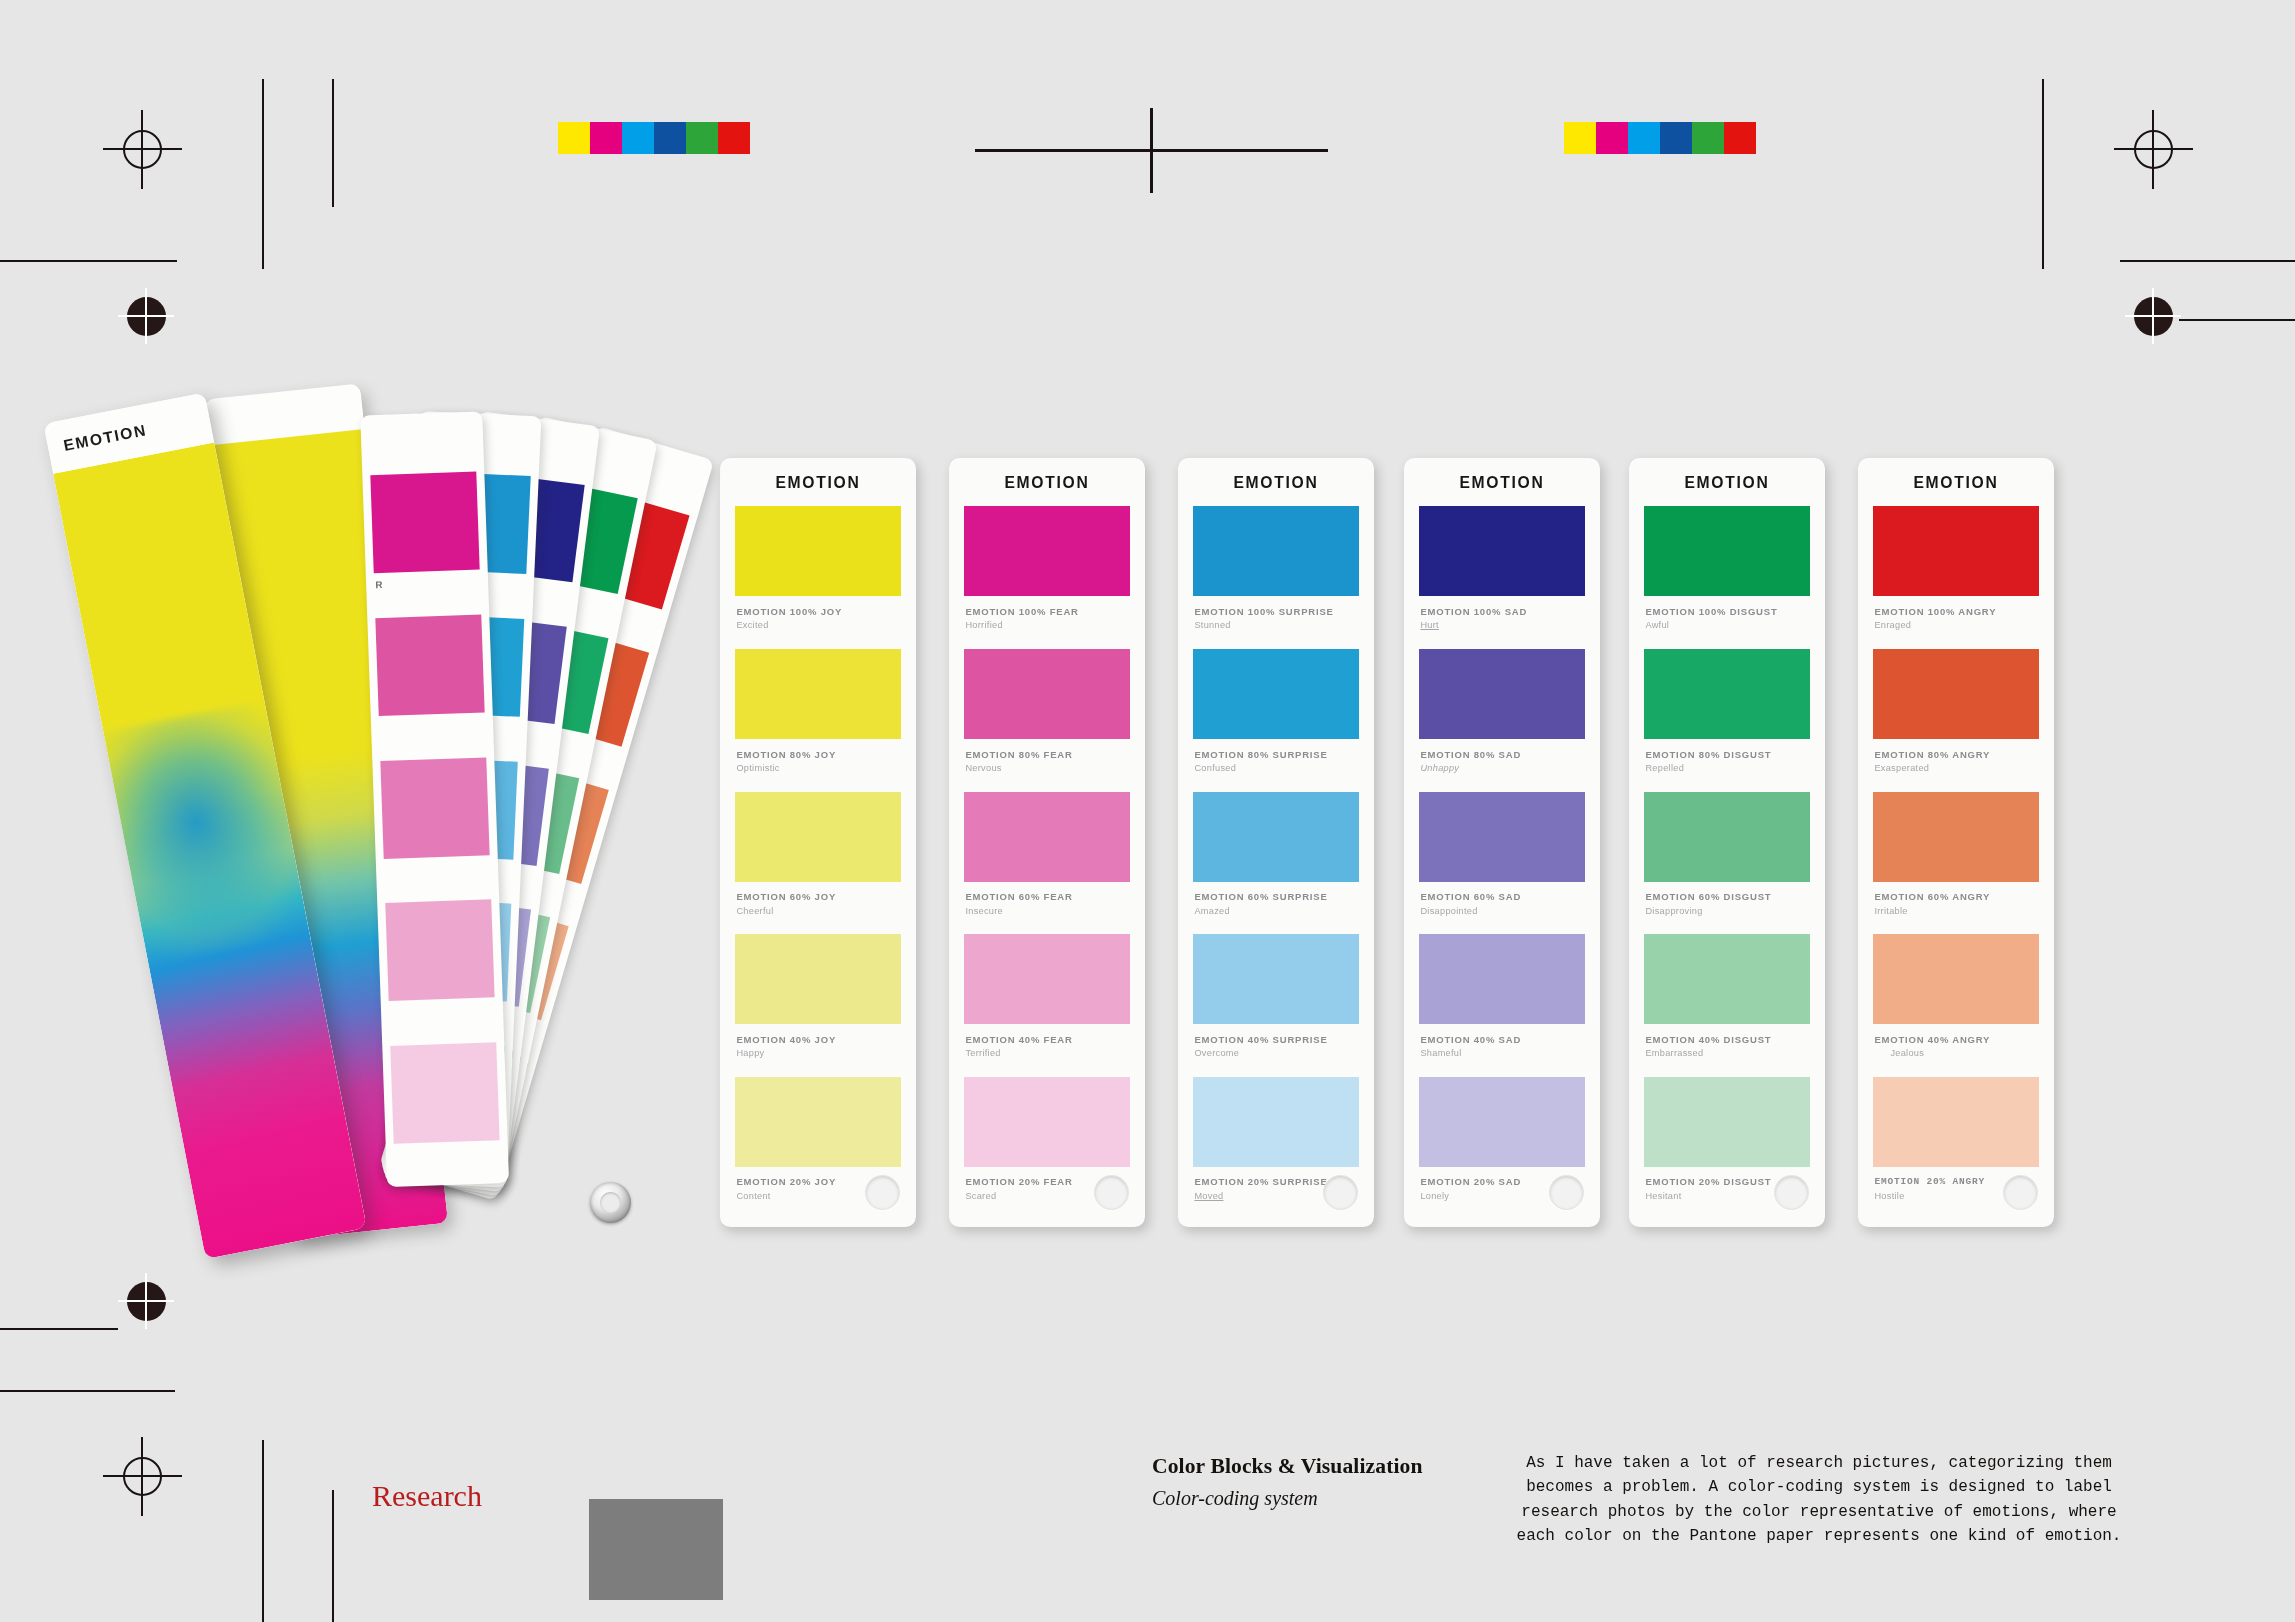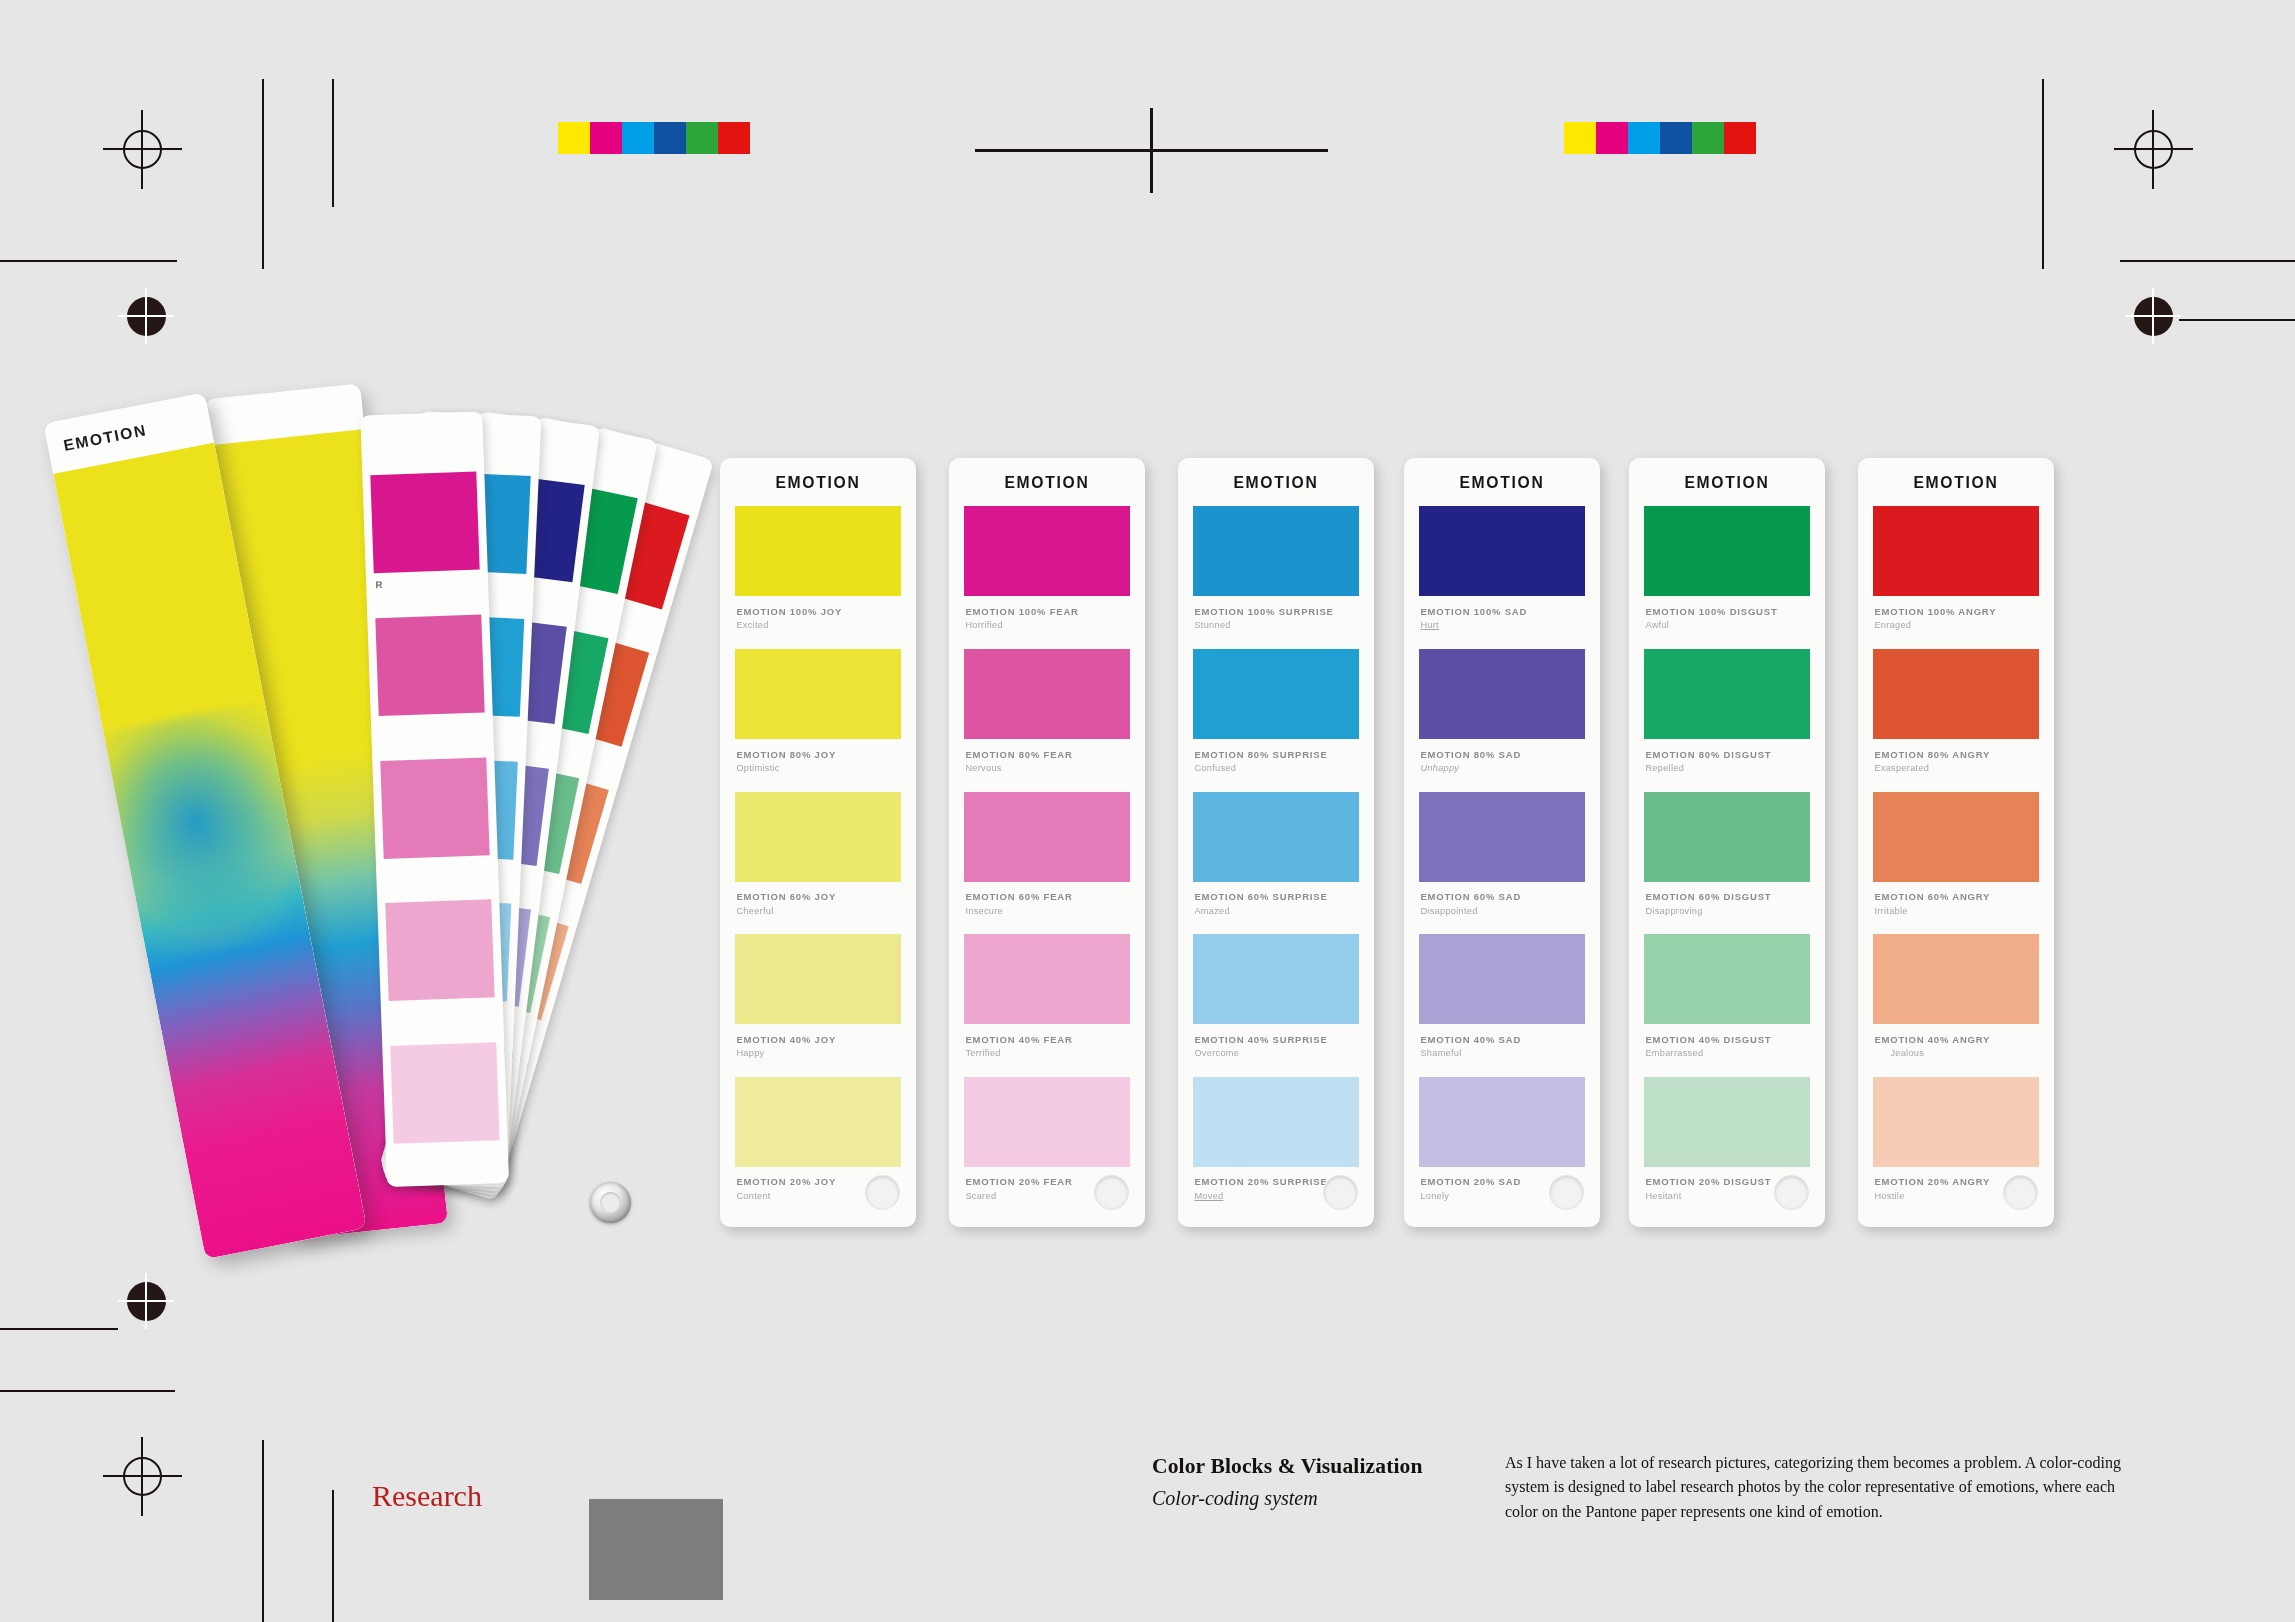--- a/index.html
+++ b/index.html
@@ -333,25 +333,25 @@
     font-family: Liberation Serif, serif;
     font-style: italic;
     font-size: 20px;
     color: #14110f;
   }
   #footer-body {
     position: absolute;
     left: 1505px;
     top: 1451px;
     width: 628px;
-    font-family: Liberation Serif, serif;
+    font-family: Liberation Mono, monospace;
     font-size: 16px;
     line-height: 1.52;
     color: #14110f;
-    text-align: left;
+    text-align: center;
   }
 </style>
 </head>
 <body>
 
 <div id="print-marks">
 
   <div class="reg-open" style="left:103px; top:110px;">
     <div class="ring"></div>
     <div class="cx"></div>
@@ -584,21 +584,21 @@
       <div class="swatch" style="top: 191px; background: rgb(220, 85, 48);"></div>
       <div class="sw-label" style="top: 291px;">EMOTION 80% ANGRY</div>
       <div class="sw-sub" style="top: 305px;">Exasperated</div>
       <div class="swatch" style="top: 334px; background: rgb(229, 130, 86);"></div>
       <div class="sw-label" style="top: 433px;">EMOTION 60% ANGRY</div>
       <div class="sw-sub" style="top: 448px;">Irritable</div>
       <div class="swatch" style="top: 476px; background: rgb(240, 173, 135);"></div>
       <div class="sw-label" style="top: 576px;">EMOTION 40% ANGRY</div>
       <div class="sw-sub" style="top: 590px; margin-left: 16px;">Jealous</div>
       <div class="swatch" style="top: 619px; background: rgb(246, 205, 180);"></div>
-      <div class="sw-label" style="top: 718px;">EMOTION 20% ANGRY</div>
+      <div class="sw-label" style="top: 718px; font-family: Liberation Mono, monospace;">EMOTION 20% ANGRY</div>
       <div class="sw-sub" style="top: 733px;">Hostile</div>
       <div class="punch"></div>
     </div>
   </div>
 
 <div id="footer-research">Research</div>
 <div id="footer-title">Color Blocks &amp; Visualization</div>
 <div id="footer-subtitle">Color-coding system</div>
 <div id="footer-body">As I have taken a lot of research pictures, categorizing them becomes a problem. A color-coding system is designed to label research photos by the color representative of emotions, where each color on the Pantone paper represents one kind of emotion.</div>
 

